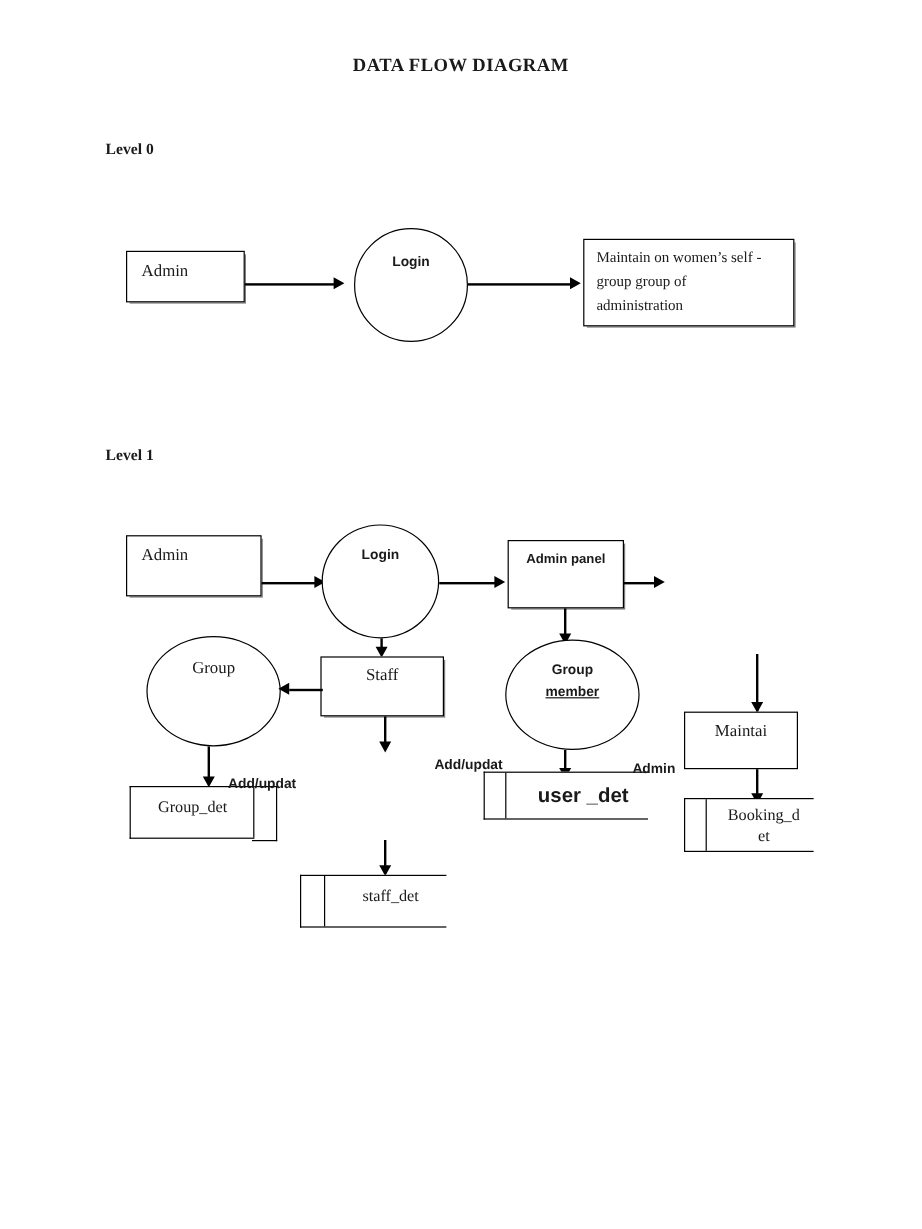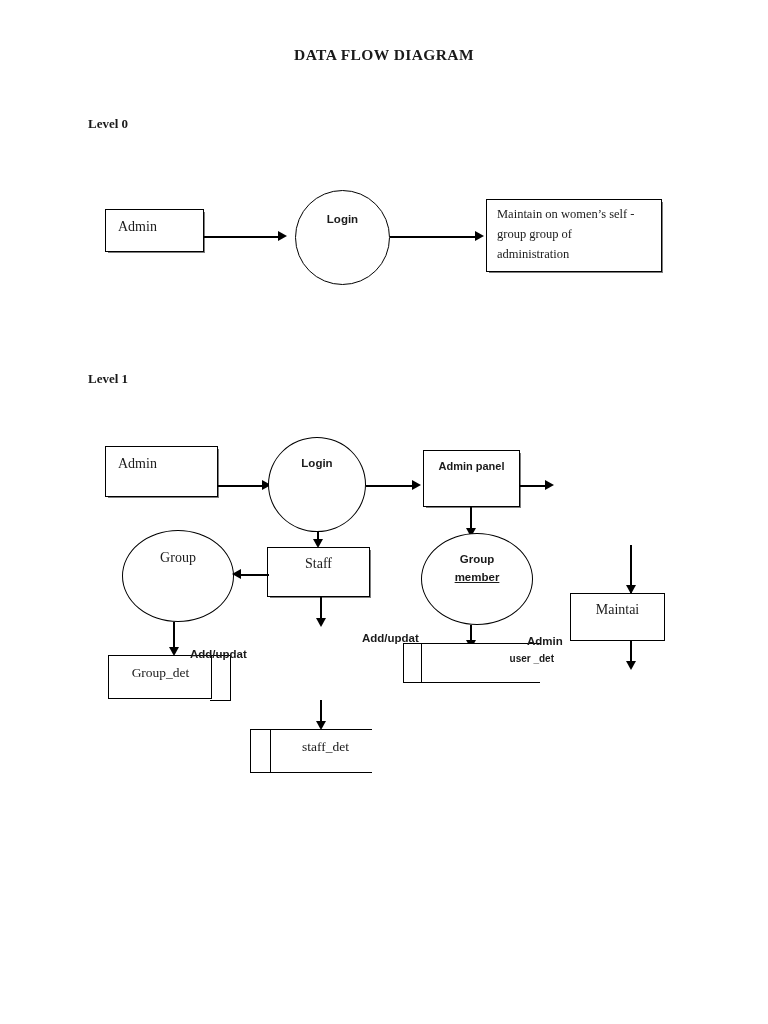--- a/index.html
+++ b/index.html
@@ -232,23 +232,28 @@
   <div class="arrow arrow-d" style="left:316px; top:721px;"></div>
 
   <div class="store-tail" style="left:210px; top:655px; width:20px; height:44px;"></div>
   <div class="store" style="left:108px; top:655px; width:104px; height:44px;">
     <div class="store-inner-line" style="right:0px;"></div>
     <div class="store-label serif" style="top:9px; font-size:13.5px;">Group_det</div>
   </div>
 
   <div class="store" style="left:403px; top:643px; width:137px; height:40px;">
     <div class="store-inner-line" style="left:17px;"></div>
-    <div class="store-label sansb" style="top:9px; font-size:10px; padding-left:14px;text-align:right;">user _det</div>
-  </div>
-
+    <div class="store-label sansb" style="top:9px; font-size:17px; padding-left:14px;">user _det</div>
+  </div>
+
+  <div class="store" style="left:570px; top:665px; width:108px; height:45px;">
+    <div class="store-inner-line" style="left:17px;"></div>
+    <div class="store-label serif" style="top:5px; font-size:13.5px; padding-left:12px;">Booking_d</div>
+    <div class="store-label serif" style="top:23px; font-size:13.5px; padding-left:12px;">et</div>
+  </div>
 
   <div class="store" style="left:250px; top:729px; width:122px; height:44px;">
     <div class="store-inner-line" style="left:19px;"></div>
     <div class="store-label serif" style="top:9px; font-size:13.5px; padding-left:14px;">staff_det</div>
   </div>
 
   <div class="flow-label" style="left:190px; top:628px;">Add/updat</div>
   <div class="flow-label" style="left:362px; top:612px;">Add/updat</div>
   <div class="flow-label" style="left:527px; top:615px;">Admin</div>
 

